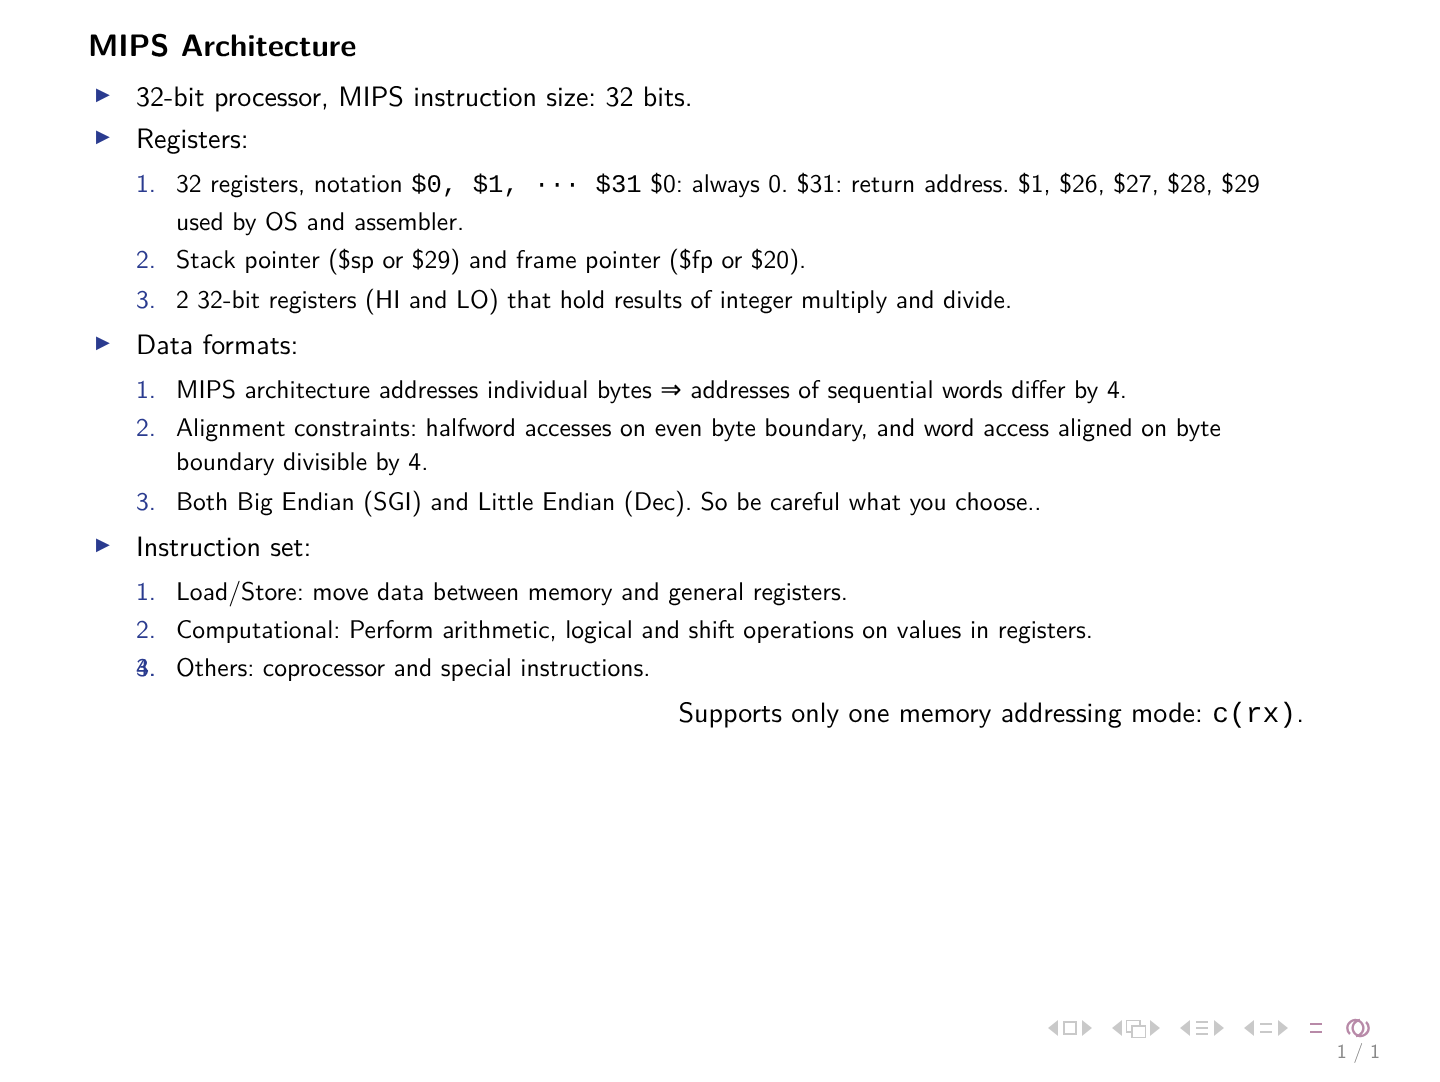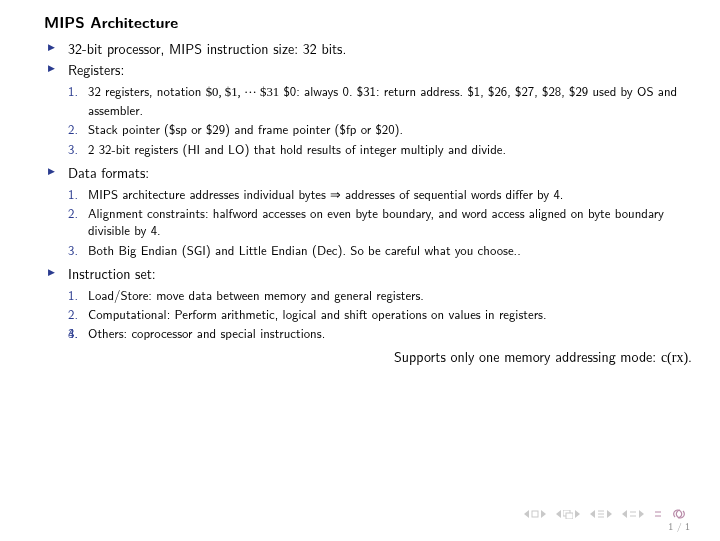--- a/index.html
+++ b/index.html
@@ -8,21 +8,21 @@
     padding: 0;
     width: 720px;
     height: 541px;
     font-family: "Latin Modern Sans", "Trebuchet MS", Helvetica, Arial, sans-serif;
     font-size: 14px;
     color: #000;
     background: #fff;
     position: relative;
   }
   .slide {
-    padding: 10px 28px 0 44px;
+    padding: 10px 68px 0 44px;
   }
   .title {
     font-weight: bold;
     font-size: 15.5px;
     margin-bottom: 6px;
     color: #000;
   }
   .bullet-list {
     list-style: none;
     padding-left: 24px;
@@ -51,21 +51,21 @@
     position: relative;
     line-height: 1.35;
     margin-bottom: 2px;
   }
   .enum-list > li > .num {
     position: absolute;
     left: -20px;
     color: #2a3b8f;
   }
   .mono {
-    font-family: Liberation Serif, serif;
+    font-family: Liberation Mono, monospace;
     margin-top: 44px;
   }
   .final {
     margin-left: 24px;
     margin-top: 4px;
     line-height: 1.4;
     text-align: right;
   }
   .nav {
     position: absolute;

